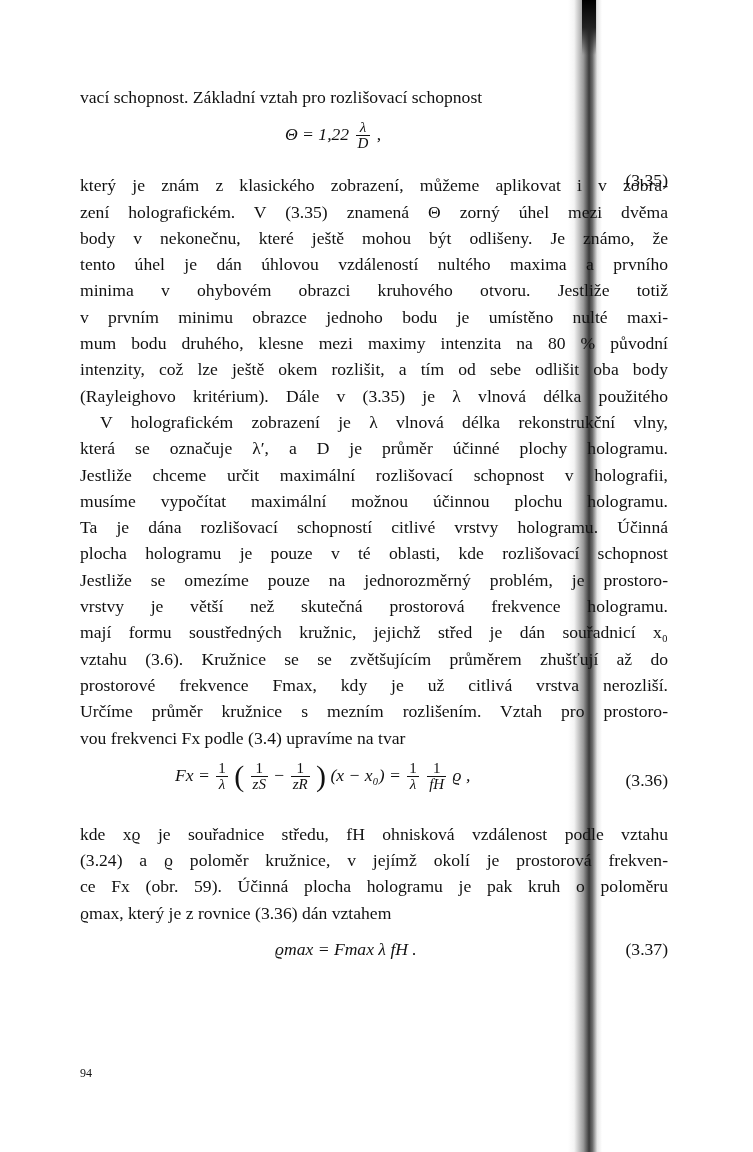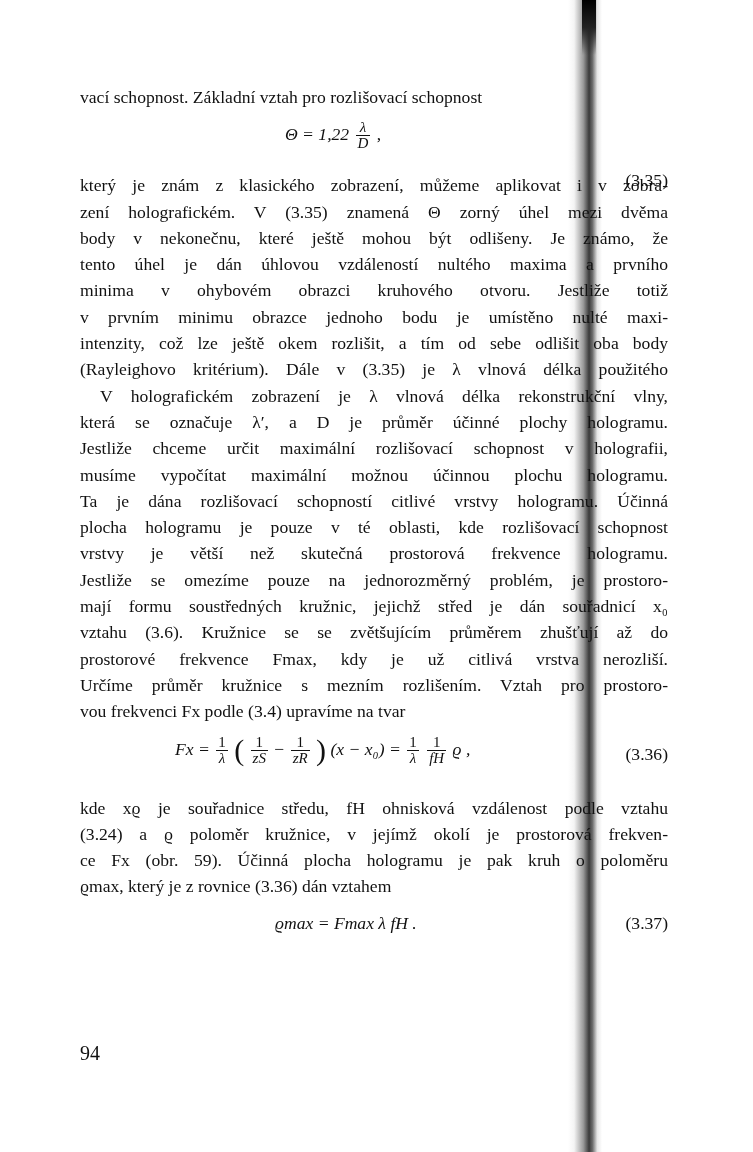--- a/index.html
+++ b/index.html
@@ -15,21 +15,21 @@
     .line.last { text-align-last: left; }
     .indent { padding-left: 20px; }
     .eq { position: relative; height: 26.3px; display: block; }
     .eq .body { position: absolute; white-space: nowrap; }
     .eq .num { position: absolute; right: 0; white-space: nowrap; }
     i, .it { font-style: italic; }
     .frac { display: inline-block; vertical-align: middle; text-align: center; font-size: 15px; line-height: 15px; margin: 0 2px; }
     .frac .n { display: block; border-bottom: 1px solid #111; padding: 0 2px; }
     .frac .d { display: block; padding: 0 2px; }
     .paren { font-size: 30px; vertical-align: middle; font-weight: 300; }
-    .pagenum { position: absolute; left: 80px; top: 1042px; font-size: 20px; text-align: right; }
+    .pagenum { position: absolute; left: 80px; top: 1066px; font-size: 12px; text-align: right; }
   </style>
 </head>
 <body>
 
 <div class="page">
   <div class="gutter"></div>
   <div class="gutter-top"></div>
 
   <div class="text">
     <span class="line last">vací schopnost. Základní vztah pro rozlišovací schopnost</span>
@@ -46,33 +46,34 @@
       <span class="num" style="top:14px;margin-top:43px;">(3.35)</span>
     </div>
 
     <div style="margin-top:8px;">
       <span class="line">který je znám z klasického zobrazení, můžeme aplikovat i v zobra-</span>
       <span class="line">zení holografickém. V (3.35) znamená Θ zorný úhel mezi dvěma</span>
       <span class="line">body v nekonečnu, které ještě mohou být odlišeny. Je známo, že</span>
       <span class="line">tento úhel je dán úhlovou vzdáleností nultého maxima a prvního</span>
       <span class="line">minima v ohybovém obrazci kruhového otvoru. Jestliže totiž</span>
       <span class="line">v prvním minimu obrazce jednoho bodu je umístěno nulté maxi-</span>
+      <span class="line">mum bodu druhého, klesne mezi maximy intenzita na 80 % původní</span>
       <span class="line">intenzity, což lze ještě okem rozlišit, a tím od sebe odlišit oba body</span>
       <span class="line">(Rayleighovo kritérium). Dále v (3.35) je λ vlnová délka použitého</span>
     </div>
 
     <div>
       <span class="line indent">V holografickém zobrazení je λ vlnová délka rekonstrukční vlny,</span>
       <span class="line">která se označuje λ′, a D je průměr účinné plochy hologramu.</span>
       <span class="line">Jestliže chceme určit maximální rozlišovací schopnost v holografii,</span>
       <span class="line">musíme vypočítat maximální možnou účinnou plochu hologramu.</span>
       <span class="line">Ta je dána rozlišovací schopností citlivé vrstvy hologramu. Účinná</span>
       <span class="line">plocha hologramu je pouze v té oblasti, kde rozlišovací schopnost</span>
+      <span class="line">Jestliže se omezíme pouze na jednorozměrný problém, je prostoro-</span>
       <span class="line">vrstvy je větší než skutečná prostorová frekvence hologramu.</span>
-      <span class="line">Jestliže se omezíme pouze na jednorozměrný problém, je prostoro-</span>
       <span class="line">mají formu soustředných kružnic, jejichž střed je dán souřadnicí x₀</span>
       <span class="line">vztahu (3.6). Kružnice se se zvětšujícím průměrem zhušťují až do</span>
       <span class="line">prostorové frekvence Fmax, kdy je už citlivá vrstva nerozliší.</span>
       <span class="line">Určíme průměr kružnice s mezním rozlišením. Vztah pro prostoro-</span>
       <span class="line last">vou frekvenci Fx podle (3.4) upravíme na tvar</span>
     </div>
 
     <div class="eq" style="height:58px;">
       <span class="body" style="left:95px; top:10px;">
         <span class="it">Fx =</span>

